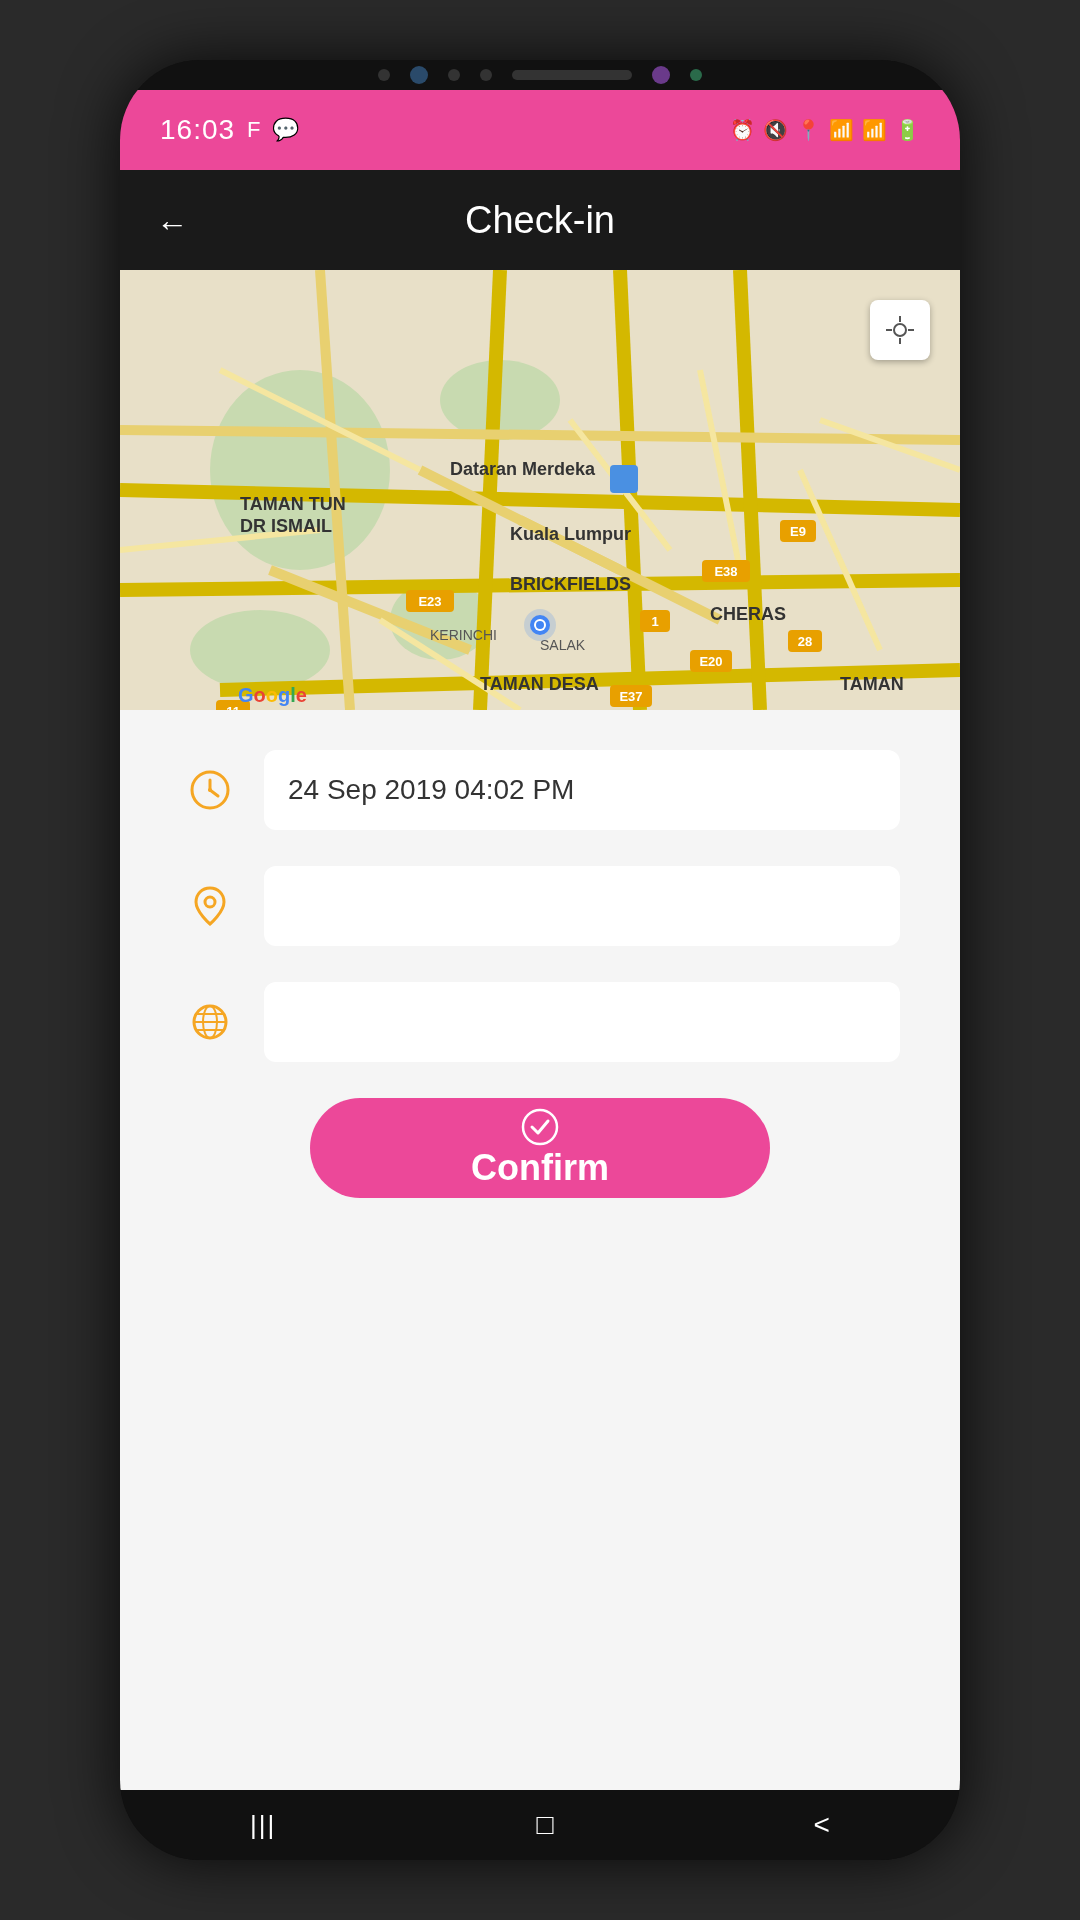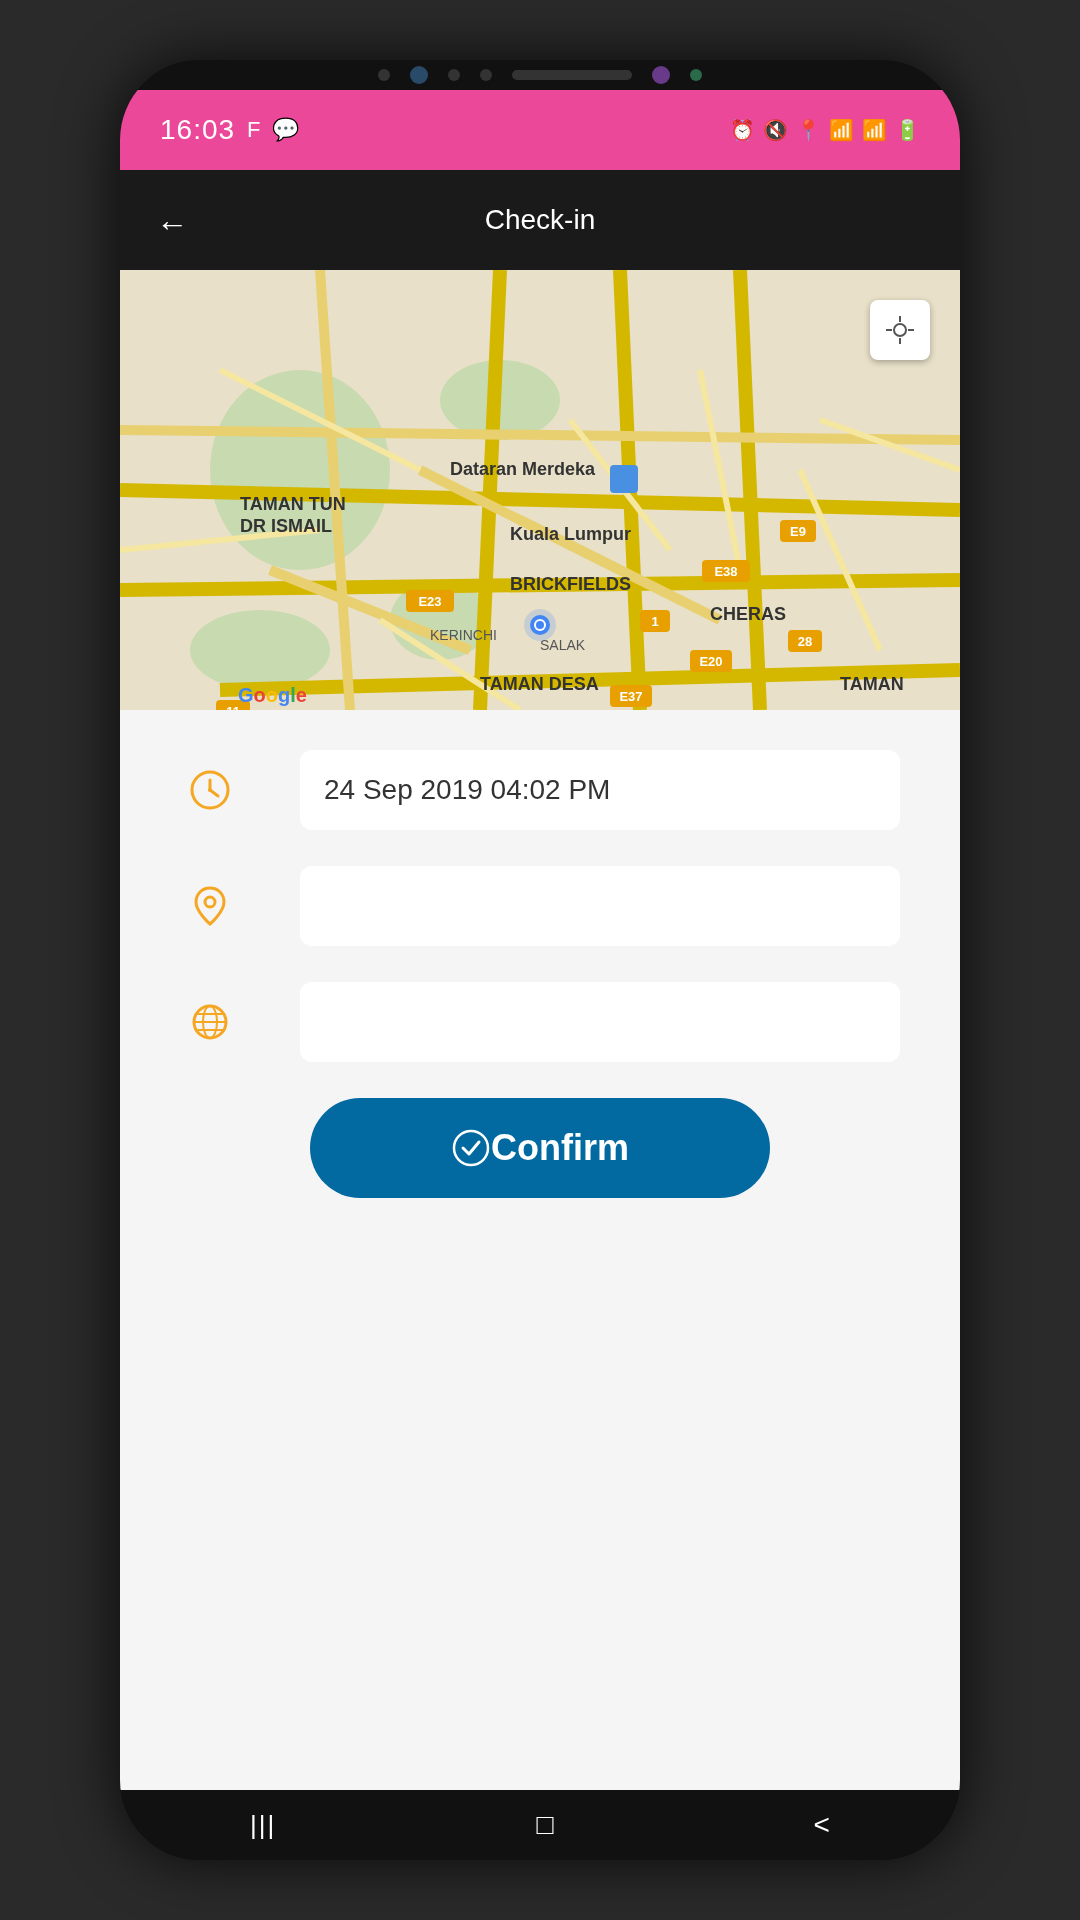--- a/index.html
+++ b/index.html
@@ -114,21 +114,21 @@
     .back-button {
       position: absolute;
       left: 36px;
       color: white;
       font-size: 32px;
       cursor: pointer;
     }
 
     .page-title {
       color: white;
-      font-size: 28px;
+      font-size: 38px;
       font-weight: 500;
     }
 
     
     .map-container {
       width: 100%;
       height: 440px;
       background: #e8e0d0;
       position: relative;
       overflow: hidden;
@@ -158,21 +158,20 @@
     .form-area {
       width: 100%;
       padding: 40px 60px;
       background: #f5f5f5;
     }
 
     .form-row {
       display: flex;
       align-items: center;
       margin-bottom: 36px;
-      gap: 36px;
     }
 
     .form-icon {
       width: 60px;
       height: 60px;
       display: flex;
       align-items: center;
       justify-content: center;
       margin-right: 24px;
       flex-shrink: 0;
@@ -200,28 +199,29 @@
       font-size: 28px;
       color: #333;
       display: flex;
       align-items: center;
     }
 
     
     .confirm-button {
       width: 460px;
       height: 100px;
-      background: #0369a1;
+      background: #ec4899;
       border: none;
       border-radius: 50px;
       display: flex;
       align-items: center;
       justify-content: center;
       cursor: pointer;
       margin: 20px auto 0;
+      flex-direction: column;
     }
 
     .confirm-label {
       font-size: 36px;
       font-weight: 600;
       color: white;
     }
 
     
     .bottom-nav {

